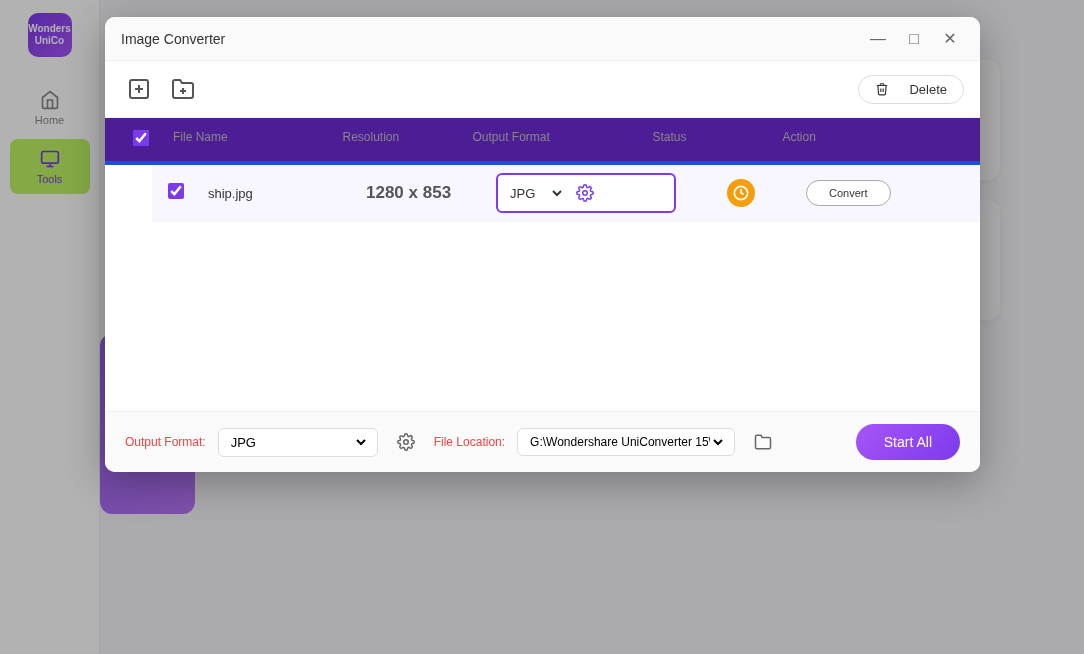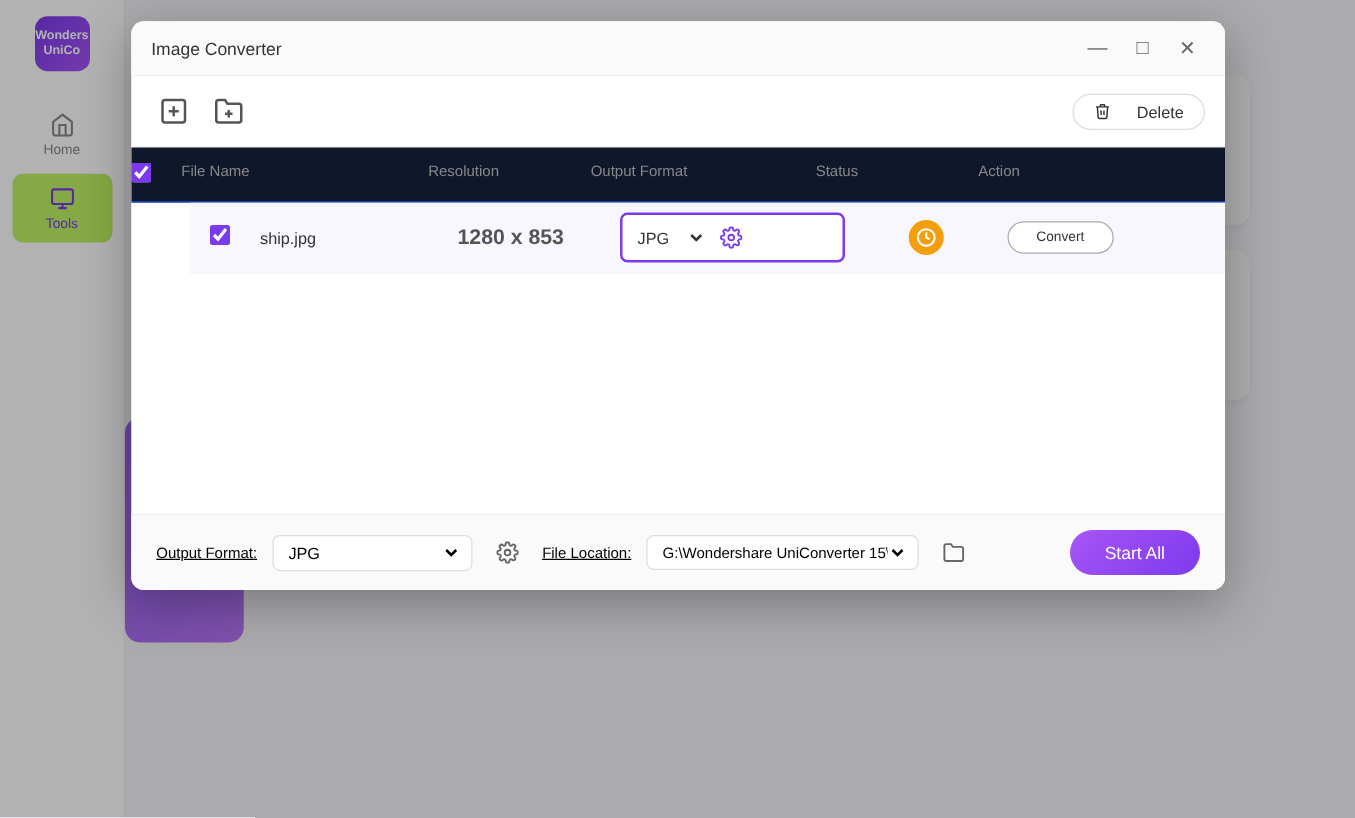--- a/index.html
+++ b/index.html
@@ -217,23 +217,23 @@
       border-radius: 20px;
       cursor: pointer;
       font-size: 13px;
       color: #333;
     }
 
     
     .table-header {
       display: grid;
       grid-template-columns: 40px 1fr 130px 180px 130px 1fr;
-      padding: 8px 0;
-      background: #0f172a;
-      border-bottom: 1px solid #1d4ed8;
+      padding: 8px 28px;
+      background: #4c1d95;
+      border-bottom: 4px solid #1d4ed8;
       font-size: 12px;
       color: #888;
       flex-shrink: 0;
     }
 
     .table-header-cell {
       padding: 4px 0;
     }
 
     
@@ -345,23 +345,22 @@
       padding: 12px 20px;
       background: #fafafa;
       display: flex;
       align-items: center;
       gap: 12px;
       flex-shrink: 0;
     }
 
     .bottom-label {
       font-size: 12px;
-      color: #000000;
+      color: #ef4444;
       white-space: nowrap;
-      text-decoration: underline;
     }
 
     .format-dropdown {
       display: flex;
       align-items: center;
       border: 1px solid #ddd;
       border-radius: 6px;
       padding: 5px 8px;
       background: white;
       gap: 4px;

